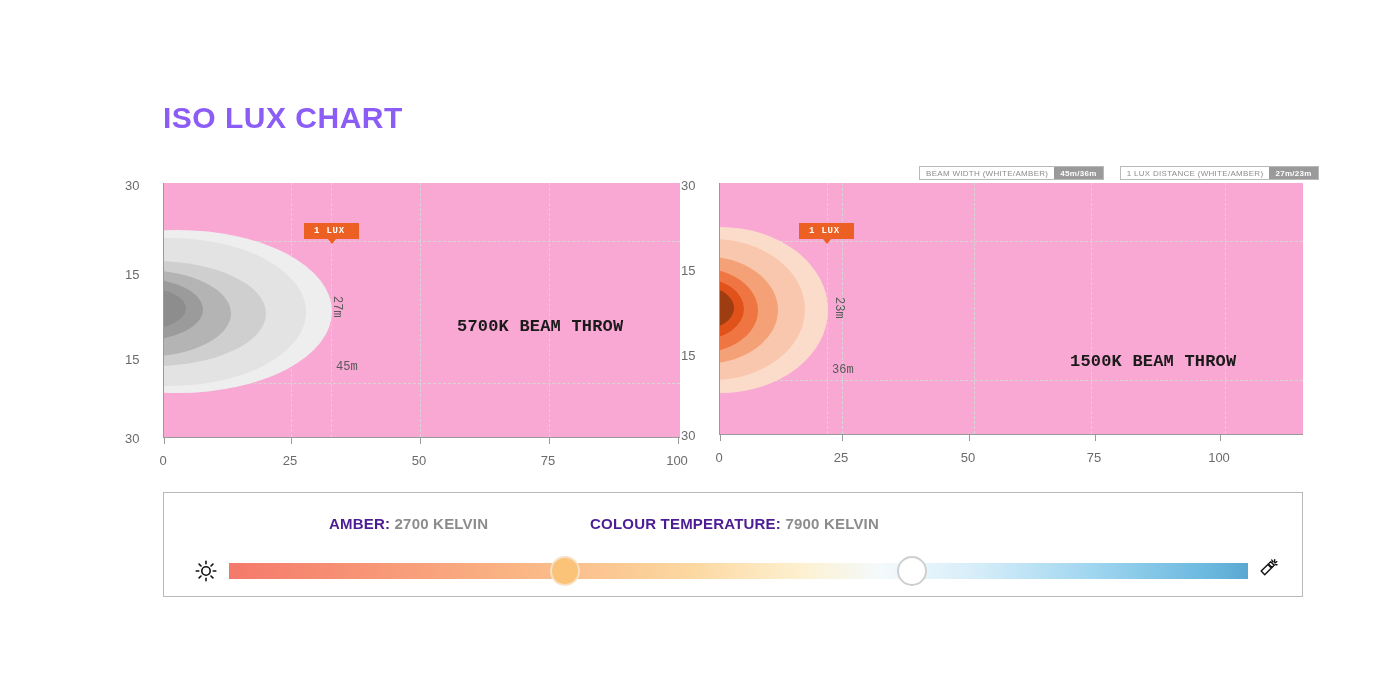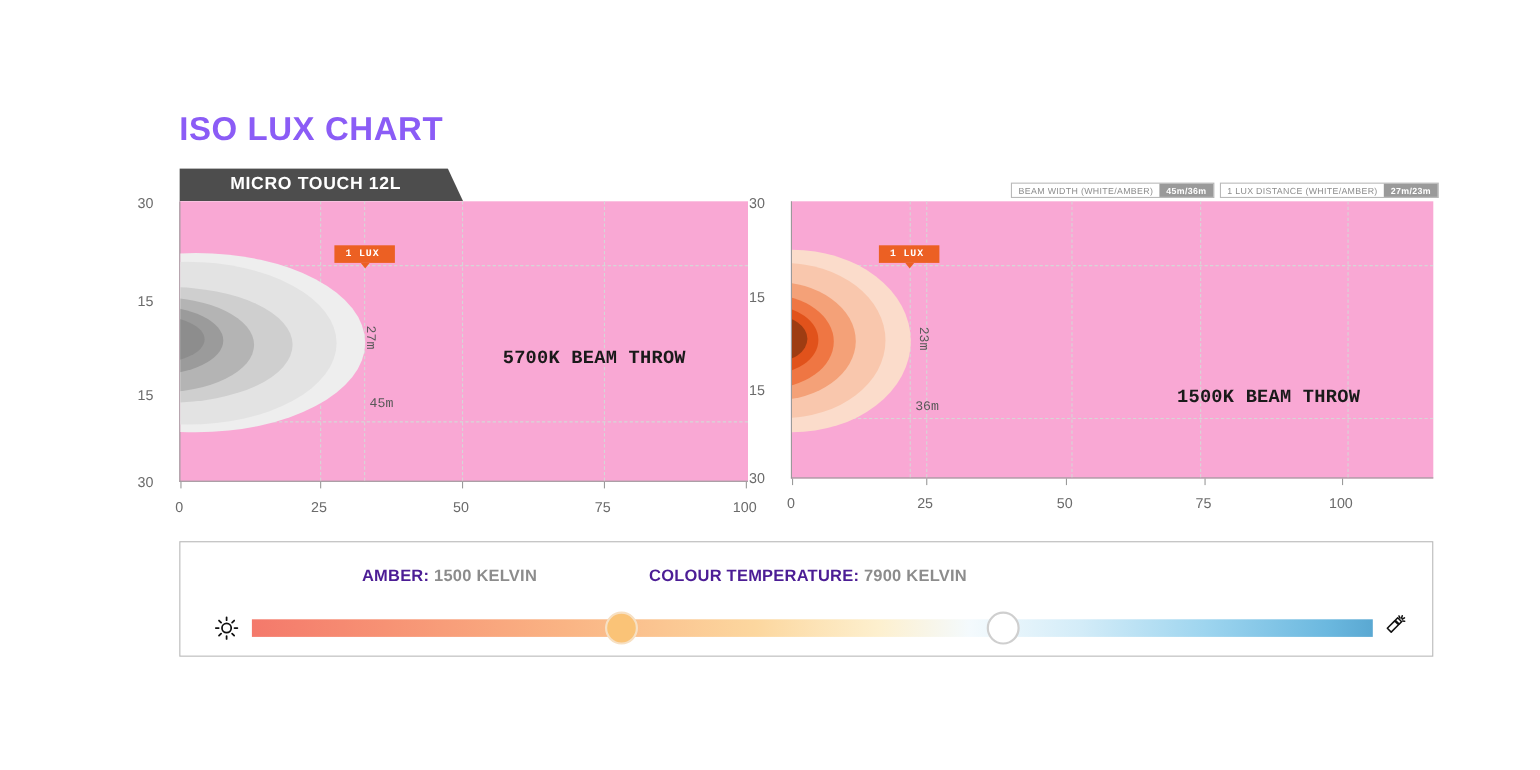--- a/index.html
+++ b/index.html
@@ -137,21 +137,21 @@
   
   .dist-label {
     position: absolute;
     font-size: 12px;
     color: #585858;
     white-space: nowrap;
   }
   .dist-vert { transform: rotate(90deg); transform-origin: left top; }
 
   
-  .legend-row { position: absolute; left: 875px; top: 166px; display: flex; gap: 5px; padding-left: 44px; }
+  .legend-row { position: absolute; left: 875px; top: 166px; display: flex; gap: 16px; padding-left: 44px; }
   .legend-pill {
     display: flex;
     align-items: stretch;
     height: 14px;
     border: 1px solid #b9b9b9;
     background: #fff;
   }
   .legend-pill .lp-text {
     font-size: 8px;
     color: #8c8c8c;
@@ -238,21 +238,20 @@
 </style>
 </head>
 <body>
 
 <div id="page">
 
   <div class="page-title">ISO LUX CHART</div>
 
   <div class="chart-block" id="chart-left">
 
-    <div class="chart-banner">MICRO TOUCH 12L</div>
 
     <div class="plot" id="plot-left">
       <div class="plot-inner">
 
         <div class="vgrid" style="left:127px"></div>
         <div class="vgrid" style="left:167px"></div>
         <div class="vgrid" style="left:256px"></div>
         <div class="vgrid" style="left:385px"></div>
         <div class="hgrid" style="top:58px"></div>
         <div class="hgrid" style="top:200px"></div>
@@ -347,21 +346,21 @@
       <span class="lp-text">1 LUX DISTANCE (WHITE/AMBER)</span>
       <span class="lp-val">27m/23m</span>
     </div>
   </div>
 
   <div id="bottom-panel">
 
     <div class="ct-labels">
       <div class="ct-label" id="amber-label">
         <span class="k">AMBER:</span>
-        <span class="v">1500 KELVIN</span>
+        <span class="v">2700 KELVIN</span>
       </div>
       <div class="ct-label" id="colour-label">
         <span class="k">COLOUR TEMPERATURE:</span>
         <span class="v">7900 KELVIN</span>
       </div>
     </div>
 
     <div class="slider-wrap">
 
       <span class="icon-sun">

